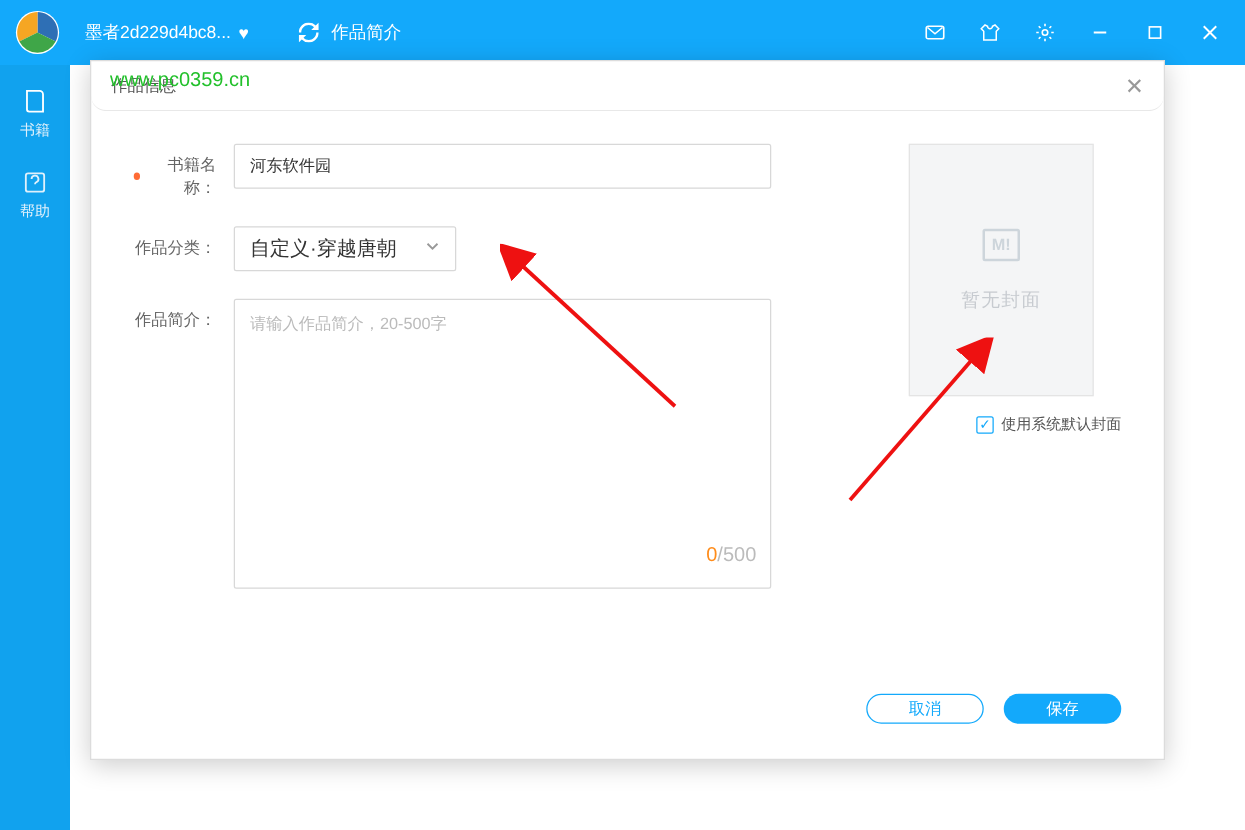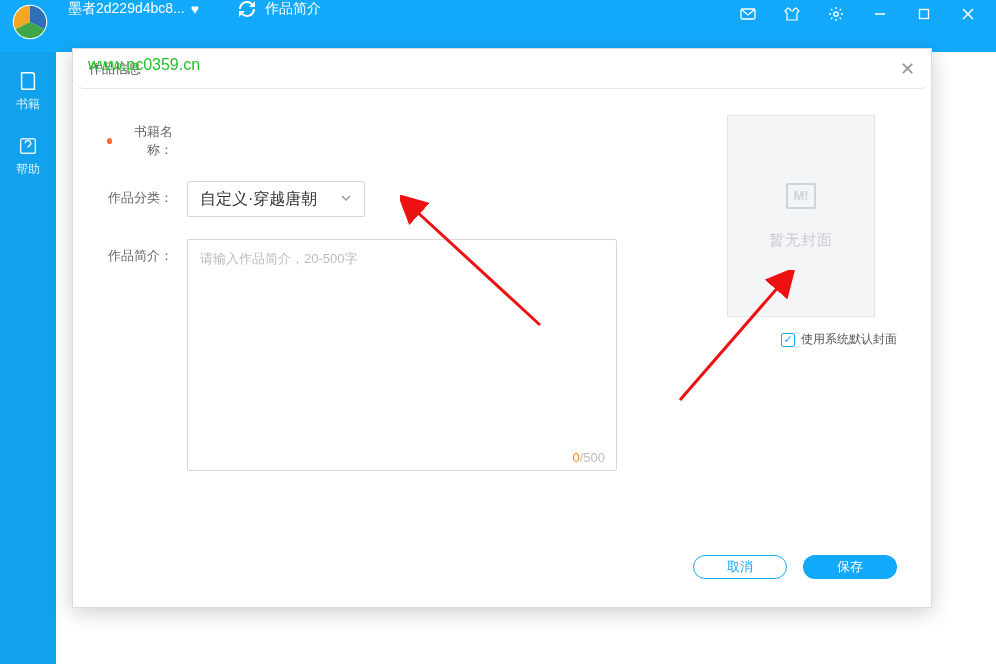--- a/index.html
+++ b/index.html
@@ -6,21 +6,21 @@
 body { font-family: "Microsoft YaHei", sans-serif; width: 996px; height: 664px; overflow: hidden; position: relative; }
 
 .desktop-bg {
   position: absolute; inset: 0;
   background: linear-gradient(to bottom, #b8d4e8 0%, #d4e4f0 45%, #e4d8c8 55%, #5a8ca8 70%, #4a7a98 100%);
 }
 
 .titlebar {
   position: absolute; top: 0; left: 0; right: 0; height: 52px;
   background: #13a9fb;
-  display: flex; align-items: flex-start; color: #fff;
+  display: flex; align-items: center; color: #fff;
 }
 .logo {
   width: 44px; height: 44px; margin-left: 8px;
   display: flex; align-items: center; justify-content: center;
 }
 .title-user { margin-left: 16px; font-size: 14px; display: flex; align-items: center; gap: 6px; }
 .title-sync { margin-left: 40px; font-size: 14px; display: flex; align-items: center; gap: 10px; cursor: pointer; }
 .title-icons { margin-left: auto; display: flex; align-items: center; gap: 16px; padding-right: 14px; }
 .win-btn { width: 28px; height: 28px; display: flex; align-items: center; justify-content: center; cursor: pointer; }
 
@@ -64,21 +64,21 @@
   cursor: pointer;
 }
 .chevron-down { color: #999; }
 .textarea-wrap { position: relative; width: 430px; }
 .textarea-input {
   width: 430px; height: 232px; border: 1px solid #d8d8d8; border-radius: 2px;
   padding: 10px 12px; font-size: 13px; color: #ec4899; resize: none; outline: none;
   font-family: inherit;
 }
 .textarea-input::placeholder { color: #bbb; }
-.counter { position: absolute; right: 12px; bottom: 10px; font-size: 13px; color: #bbb; }
+.counter { position: absolute; right: 12px; bottom: 22px; font-size: 16px; color: #bbb; }
 .counter .cur { color: #ff8c1a; }
 
 .right-col { width: 170px; }
 .cover-box {
   width: 148px; height: 202px; border: 1px solid #e4e4e4;
   background: #f4f5f6;
   display: flex; flex-direction: column; align-items: center; justify-content: center; gap: 22px;
 }
 .cover-m {
   width: 30px; height: 26px; border: 2px solid #cdd5db; border-radius: 2px;
@@ -199,20 +199,21 @@
     <span class="modal-close">✕</span>
   </div>
   <div class="modal-body">
     <div class="form-col">
 
       <div class="form-row">
         <div class="form-label">
           <span class="req-dot"></span>
           <span>书籍名称：</span>
         </div>
+        <input class="text-input" value="河东软件园" style="">
       </div>
 
       <div class="form-row">
         <div class="form-label">
           <span>作品分类：</span>
         </div>
         <div class="select-input">
           <span>自定义·穿越唐朝</span>
           <span class="chevron-down">
             <svg width="12" height="12" viewBox="0 0 12 12">

